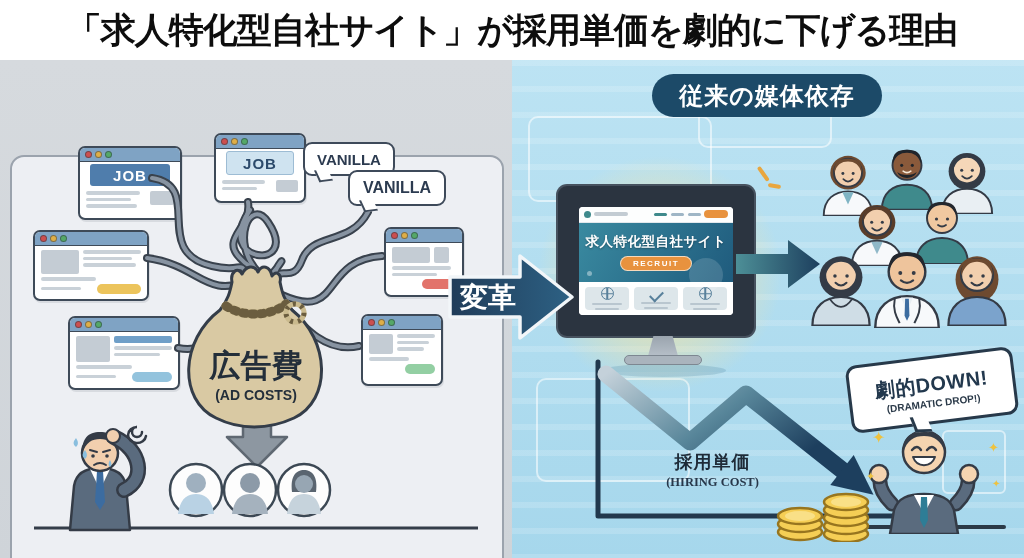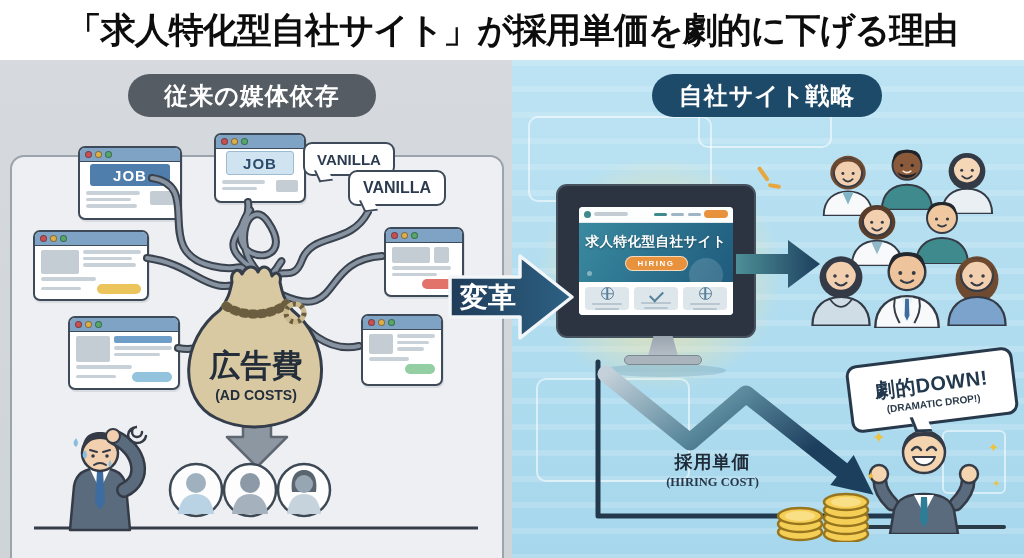--- a/index.html
+++ b/index.html
@@ -92,21 +92,20 @@
 
 <div class="stage">
 
   <div class="title-bar">
     <h1>「求人特化型自社サイト」が採用単価を劇的に下げる理由</h1>
   </div>
 
   <div class="left-half">
     <div class="left-panel"></div>
   </div>
-  <div class="badge badge-left">従来の媒体依存</div>
 
   <div class="browser" style="left:78px;top:146px;width:100px;height:70px;">
     <div class="b-head">
         <span class="dot r"></span>
         <span class="dot y"></span>
         <span class="dot g"></span>
       </div>
     <div class="job-banner job-dark">JOB</div>
     <div class="b-body">
       <div class="row">
@@ -301,41 +300,41 @@
   <div class="speech v1">VANILLA</div>
   <div class="speech v2">VANILLA</div>
 
   <div class="right-half">
 
     <div class="circuit" style="left:16px;top:56px;width:180px;height:82px;"></div>
     <div class="circuit" style="left:186px;top:42px;width:130px;height:42px;"></div>
     <div class="circuit" style="left:24px;top:318px;width:150px;height:100px;"></div>
     <div class="circuit" style="left:430px;top:370px;width:60px;height:60px;border-radius:6px;"></div>
   </div>
-  <div class="badge badge-right">自社サイト戦略</div>
+  <div class="badge badge-right">従来の媒体依存</div>
 
   <div class="abs glow"></div>
 
   <div class="abs monitor">
     <div class="screen">
       <div class="m-nav">
         <span class="m-logo"></span>
         <span class="m-bar"></span>
         <span class="m-links">
             <i></i>
             <i></i>
             <i></i>
           </span>
         <span class="m-cta"></span>
       </div>
       <div class="m-hero">
         <span class="deco1"></span>
           <span class="deco2"></span>
         <div class="m-hero-title">求人特化型自社サイト</div>
-        <div class="m-recruit">HIRING</div>
+        <div class="m-recruit">RECRUIT</div>
       </div>
       <div class="m-cards">
         <div class="m-card">
             <span class="m-globe"></span>
             <span class="bar"></span>
             <span class="bar" style="width:55%"></span>
           </div>
         <div class="m-card">
             <span class="m-check"></span>
             <span class="bar"></span>

